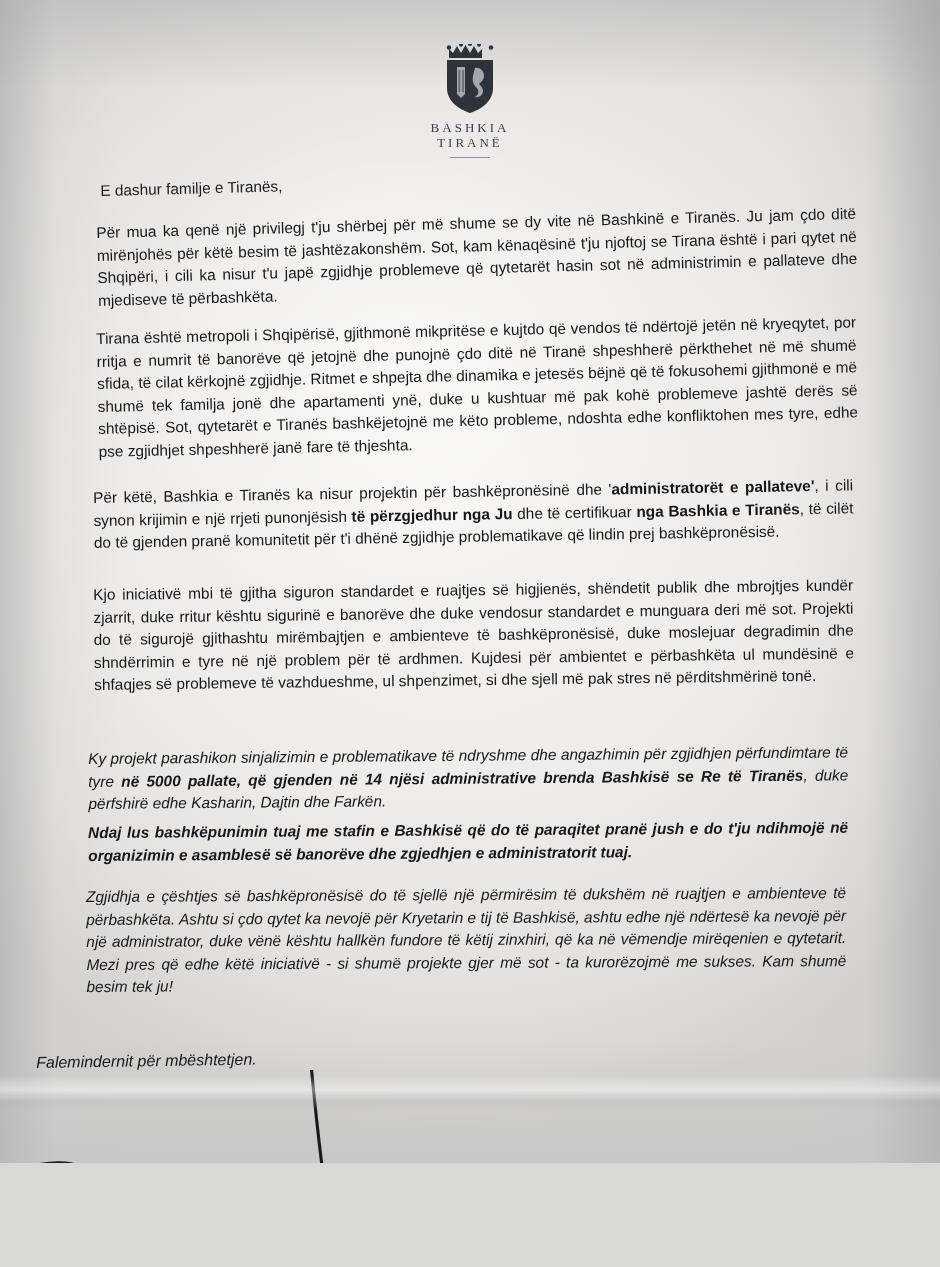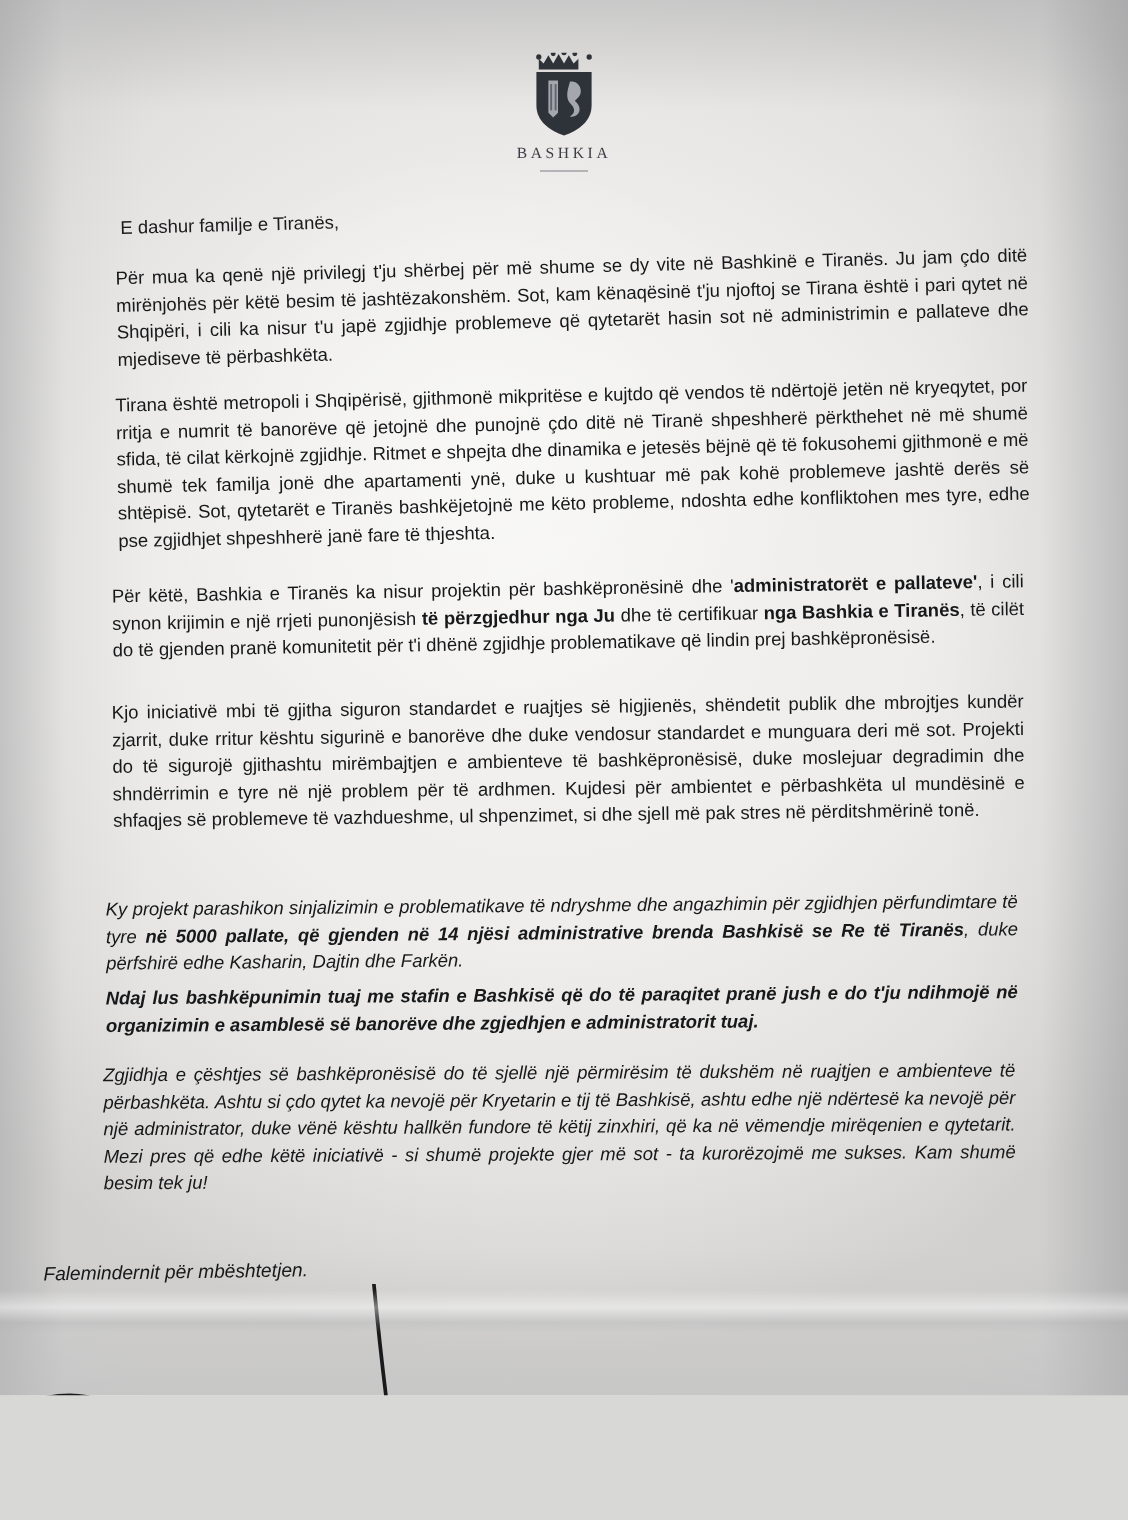--- a/index.html
+++ b/index.html
@@ -162,20 +162,21 @@
       <g fill="#b9bcc2" opacity="0.85">
         <path d="M18 23 L26 23 L26 50 L22 54 L18 50 Z"></path>
         <path d="M36 24 c5 -1 9 3 9 8 c0 4 -3 6 -5 8 c2 2 4 4 4 7 c0 4 -4 7 -8 6 c3 -2 4 -4 3 -7 c-1 -3 -4 -4 -5 -8 c-1 -5 1 -10 2 -14 z"></path>
       </g>
       <g fill="#5a5e66" opacity="0.9">
         <rect x="19.5" y="26" width="1.6" height="22"></rect>
         <rect x="23.2" y="26" width="1.6" height="22"></rect>
       </g>
     </svg>
     <div class="brand-line1">BASHKIA</div>
+    <div class="brand-line2">TIRANË</div>
     <div class="brand-rule"></div>
   </div>
 
   <div class="blk sk1" style="left:100px; top:180px;">
     <div class="salutation">E dashur familje e Tiranës,</div>
   </div>
 
   <div class="blk sk1" style="left:96px; top:222px;">
     <p class="para">Për mua ka qenë një privilegj t'ju shërbej për më shume se dy vite në Bashkinë e Tiranës. Ju jam çdo ditë mirënjohës për këtë besim të jashtëzakonshëm. Sot, kam kënaqësinë t'ju njoftoj se Tirana është i pari qytet në Shqipëri, i cili ka nisur t'u japë zgjidhje problemeve që qytetarët hasin sot në administrimin e pallateve dhe mjediseve të përbashkëta.</p>
   </div>

